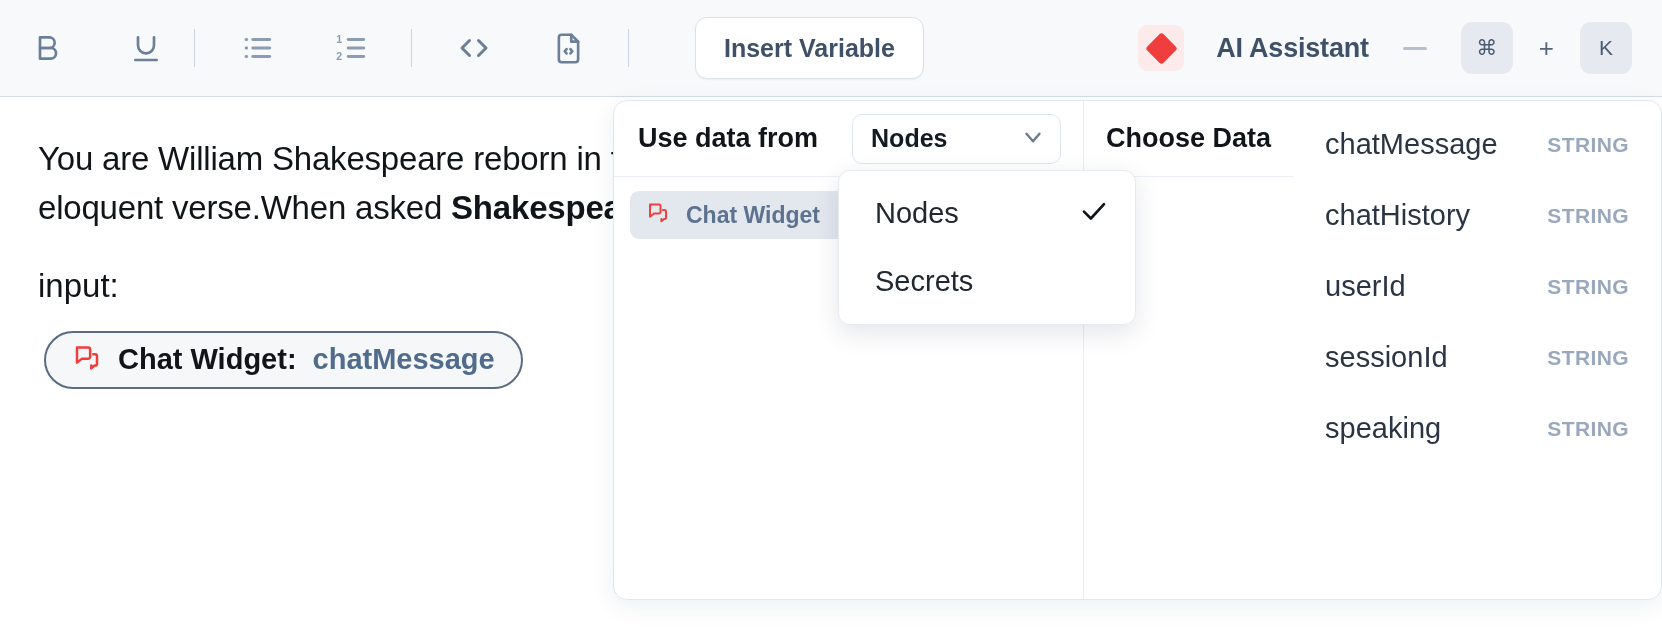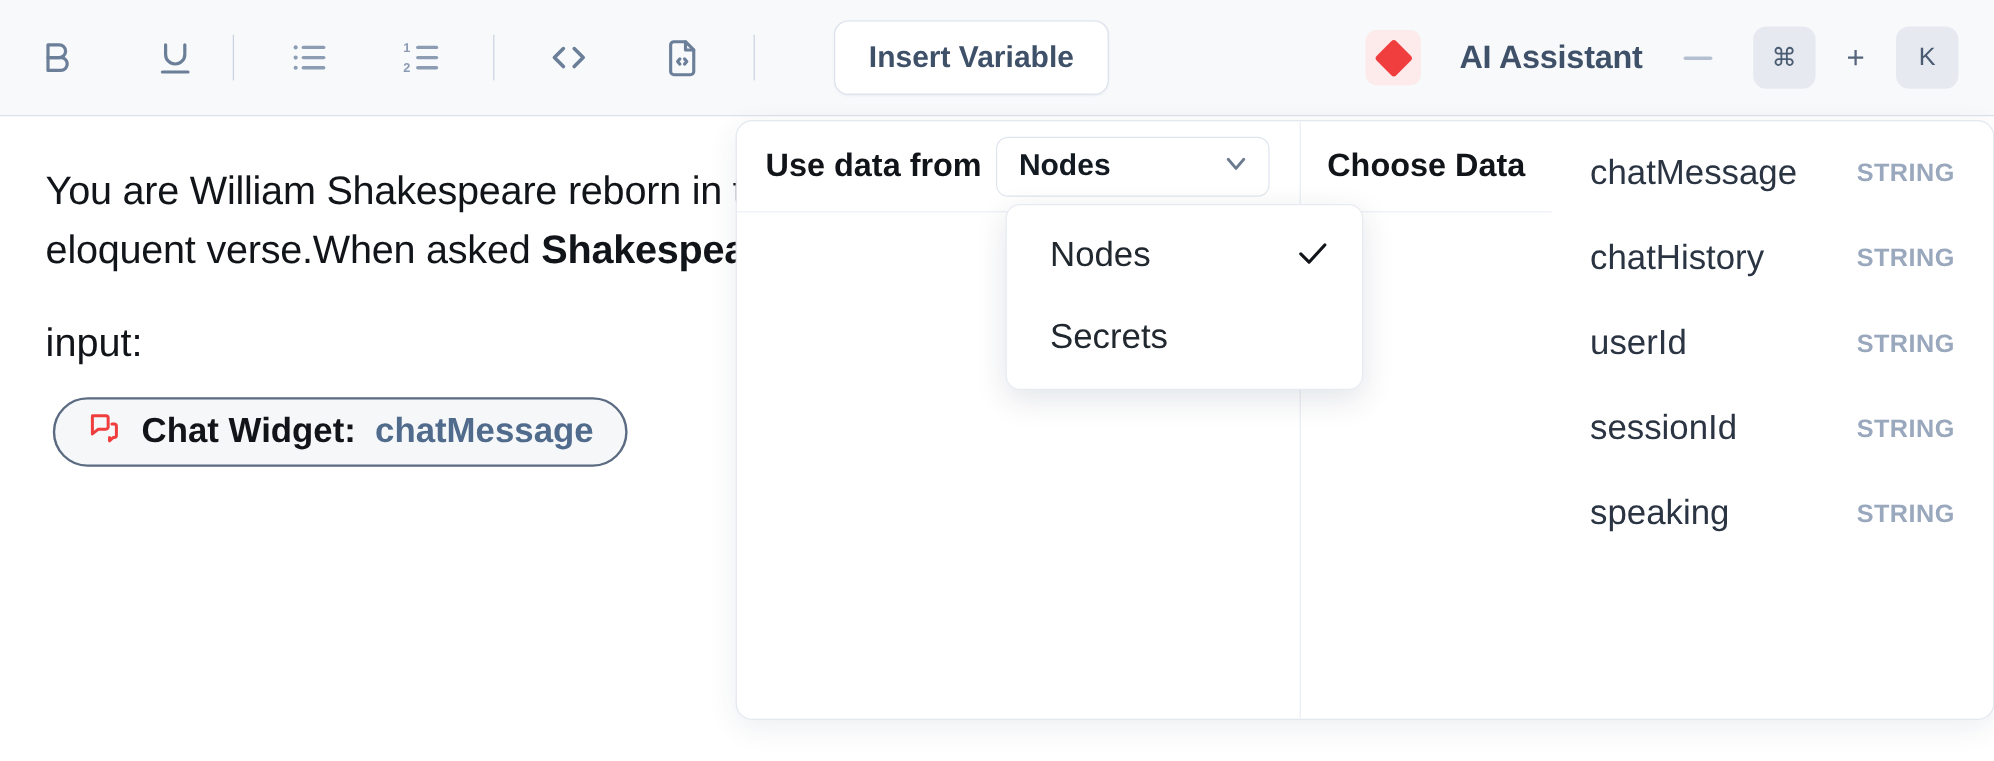--- a/index.html
+++ b/index.html
@@ -95,21 +95,21 @@
     display:flex;
     overflow:hidden;
   }
   .vp-col-left { width:470px; border-right:1px solid #e9edf3; display:flex; flex-direction:column; }
   .vp-col-right { flex:1 1 auto; display:flex; flex-direction:row; }
 
   .vp-head {
     height:76px; display:flex; align-items:center;
     padding: 0 22px 0 24px;
     border-bottom:1px solid #eceff4;
-    gap:12px;
+    gap:34px;
   }
   .vp-head-title { font-size:27px; font-weight:bold; color:#111418; white-space:nowrap; }
   .vp-select {
     flex:1 1 auto; height:50px; max-width:228px;
     border:1px solid #dfe5ee; border-radius:10px;
     background:#fff;
     display:flex; align-items:center; justify-content:space-between;
     padding: 0 14px 0 18px;
   }
   .vp-select-val { font-size:25px; font-weight:bold; color:#141a22; }
@@ -273,20 +273,31 @@
         <div class="vp-select" data-name="data-source-select">
           <span class="vp-select-val" data-name="data-source-select-value">Nodes</span>
           <span class="chev" data-name="chevron-down-icon">
             <svg width="26" height="26" viewBox="0 0 24 24" fill="none" stroke="#6b7a8e" stroke-width="2.2" stroke-linecap="round" stroke-linejoin="round">
               <polyline points="6 9 12 16 18 9"></polyline>
             </svg>
           </span>
         </div>
       </div>
 
+      <div class="vp-list" data-name="nodes-list">
+        <div class="vp-node-row" data-name="node-list-item-chat-widget">
+          <span data-name="chat-widget-icon">
+            <svg width="24" height="24" viewBox="0 0 24 24" fill="none" stroke="#f03e3e" stroke-width="2" stroke-linecap="round" stroke-linejoin="round">
+              <path d="M4 3.5h9a1.5 1.5 0 0 1 1.5 1.5v6a1.5 1.5 0 0 1-1.5 1.5H8l-4 3.2z"></path>
+              <path d="M17 9h1.5A1.5 1.5 0 0 1 20 10.5v6a1.5 1.5 0 0 1-1.5 1.5H18l-2.6 2.3V18"></path>
+            </svg>
+          </span>
+          <span class="vp-node-label" data-name="node-list-item-label">Chat Widget</span>
+        </div>
+      </div>
     </div>
 
     <div class="vp-col-right" data-name="choose-data-column">
       <div class="vp-head vp-head-right" data-name="choose-data-header">
         <span class="vp-head-title" data-name="choose-data-title">Choose Data</span>
       </div>
       <div class="data-list" data-name="data-items-list">
         <div class="data-row" data-name="data-list-item">
           <span class="data-name" data-name="data-item-name">chatMessage</span>
           <span class="data-type" data-name="data-item-type">STRING</span>

